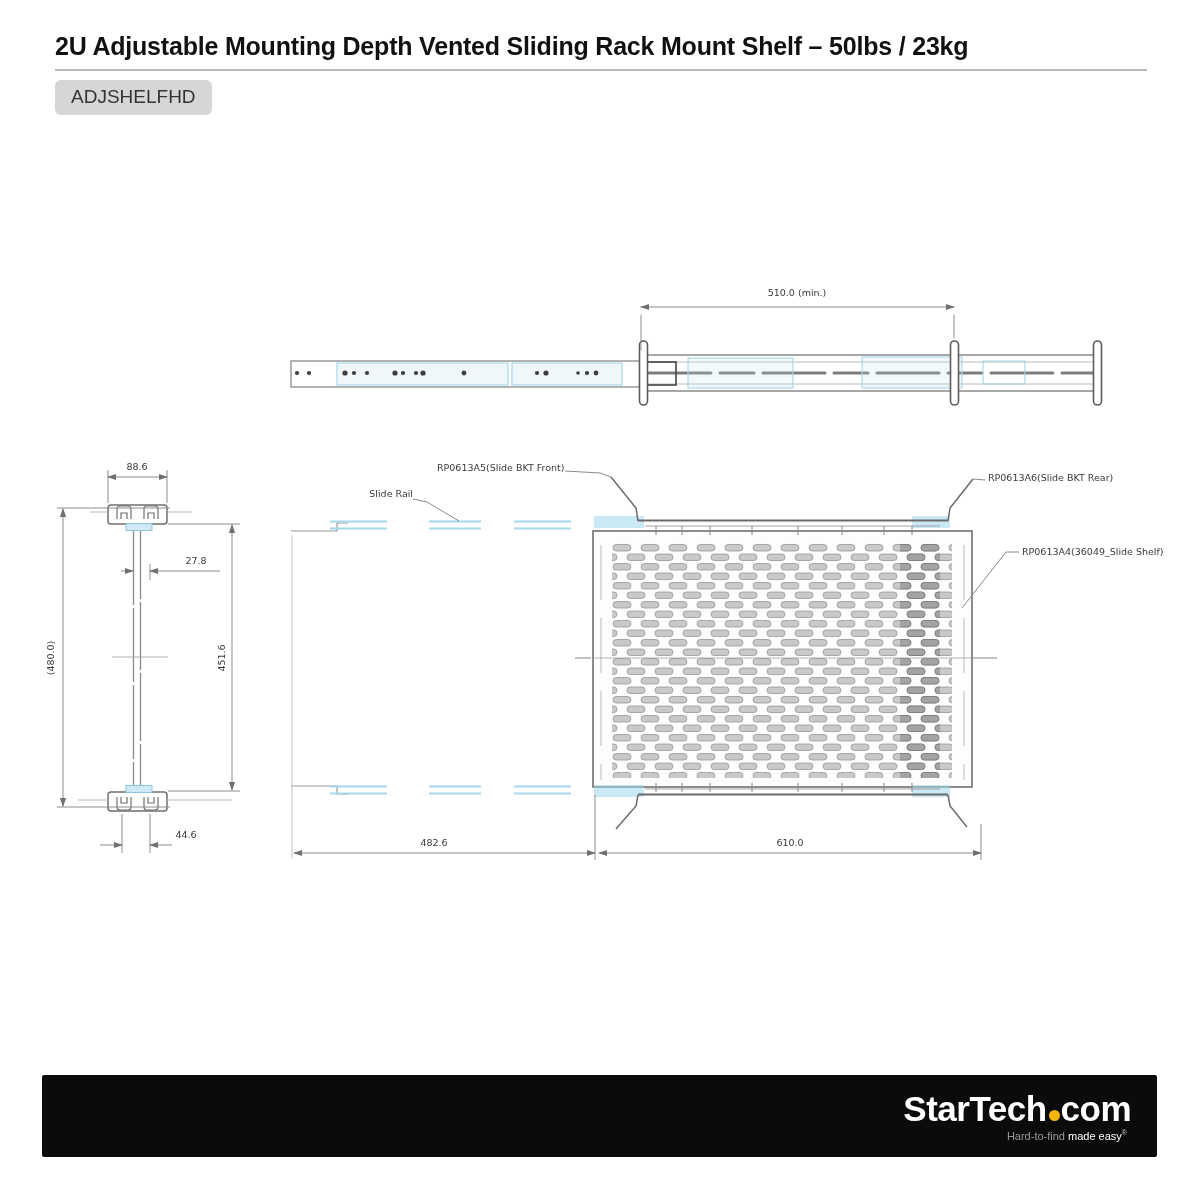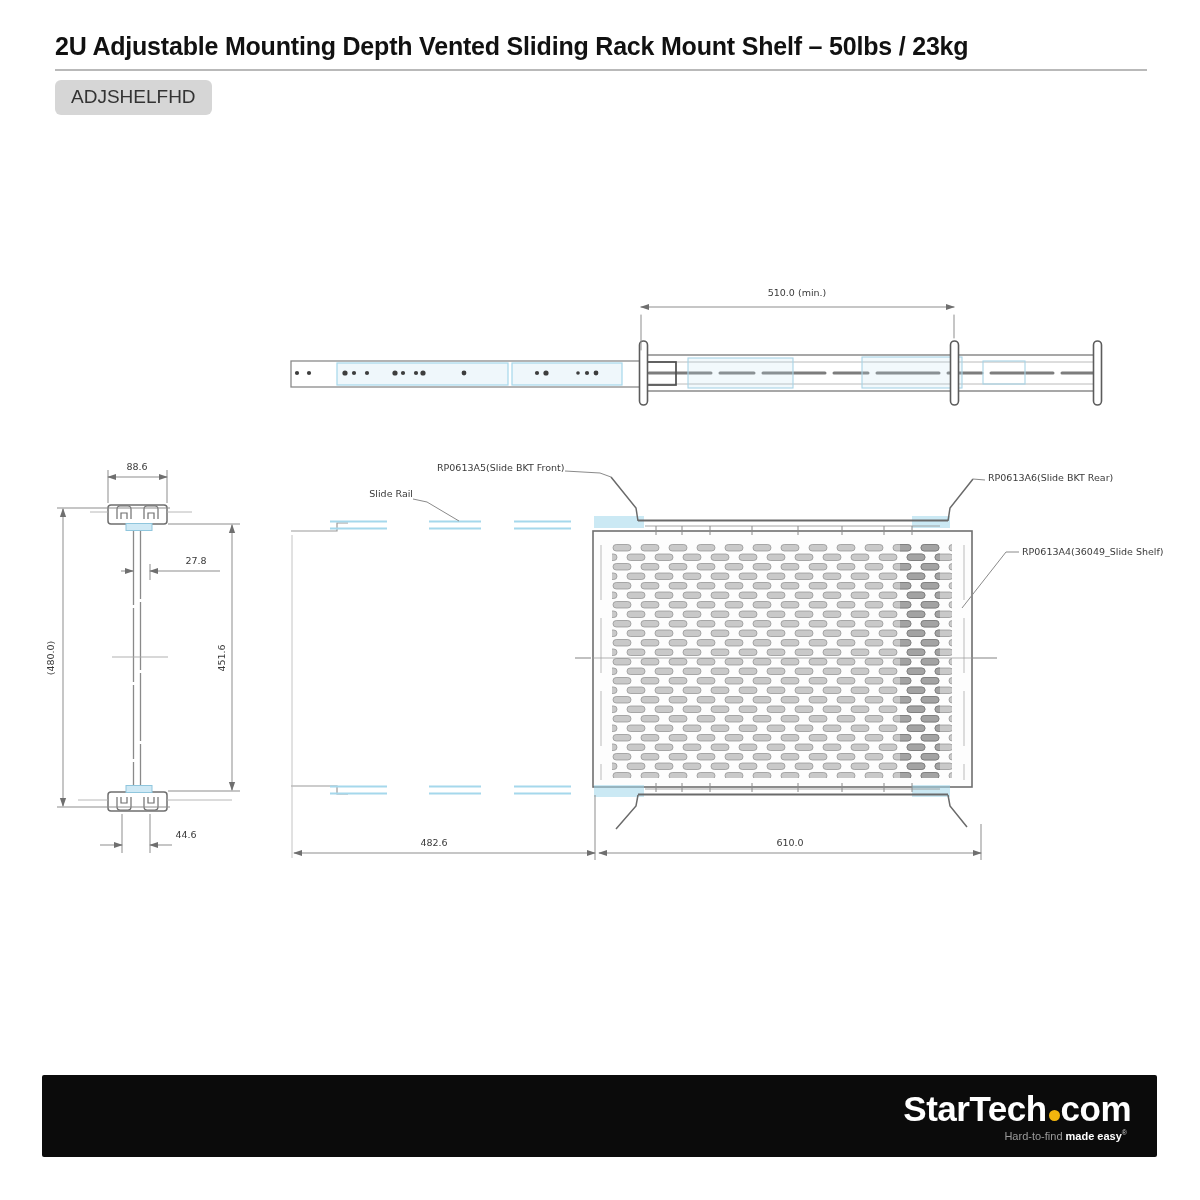--- a/index.html
+++ b/index.html
@@ -15,21 +15,21 @@
   .drawing{position:absolute;left:0;top:0;width:1200px;height:1070px;}
   
   .footer-bar{position:absolute;left:42px;top:1075px;width:1115px;height:82px;
               background:#0b0b0b;border-radius:2px;}
   .logo-row{position:absolute;right:26px;top:14px;color:#fff;font-size:35px;font-weight:bold;
             letter-spacing:-0.5px;white-space:nowrap;}
   .logo-dot{display:inline-block;width:11px;height:11px;border-radius:50%;
             background:#f2b50d;margin:0 1px 0 2px;}
   .tagline{position:absolute;right:30px;top:54px;font-size:11px;color:#9a9a9a;
            white-space:nowrap;}
-  .tagline .bold{color:#ffffff;font-weight:bold;}
+  .tagline .bold{color:#ffffff;font-weight:normal;}
   .tagline sup{font-size:7px;color:#cfcfcf;}
   
   text{font-family:"DejaVu Sans",sans-serif;fill:#3a3a3a;}
   .dim{font-size:9.5px;}
   .lbl{font-size:9.5px;}
 </style>
 </head>
 <body>
 
 <div class="page">

